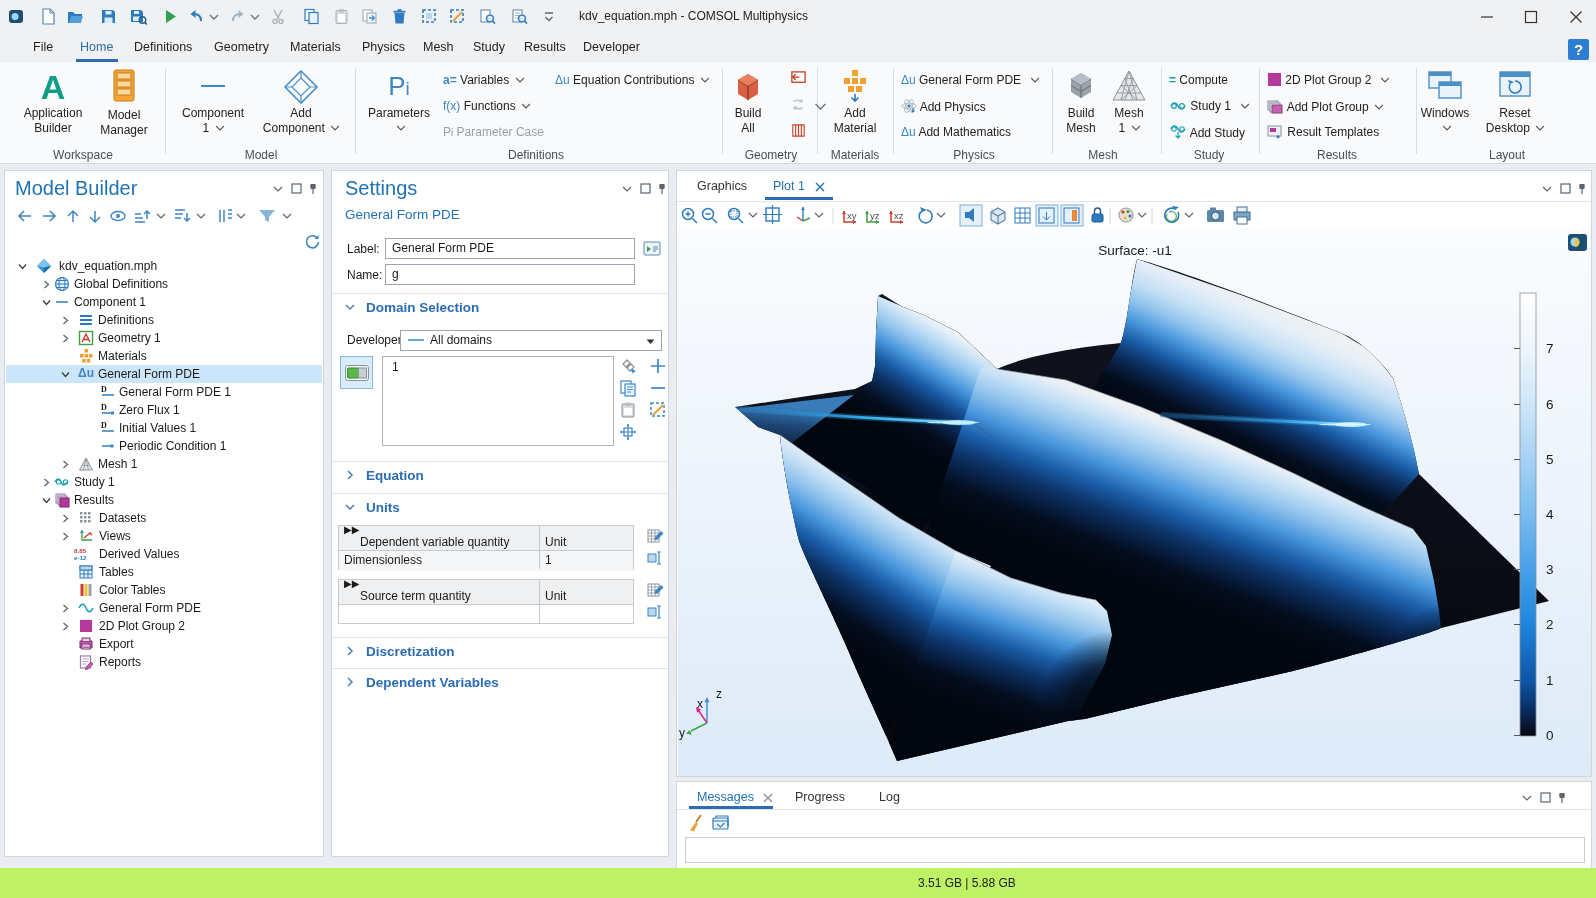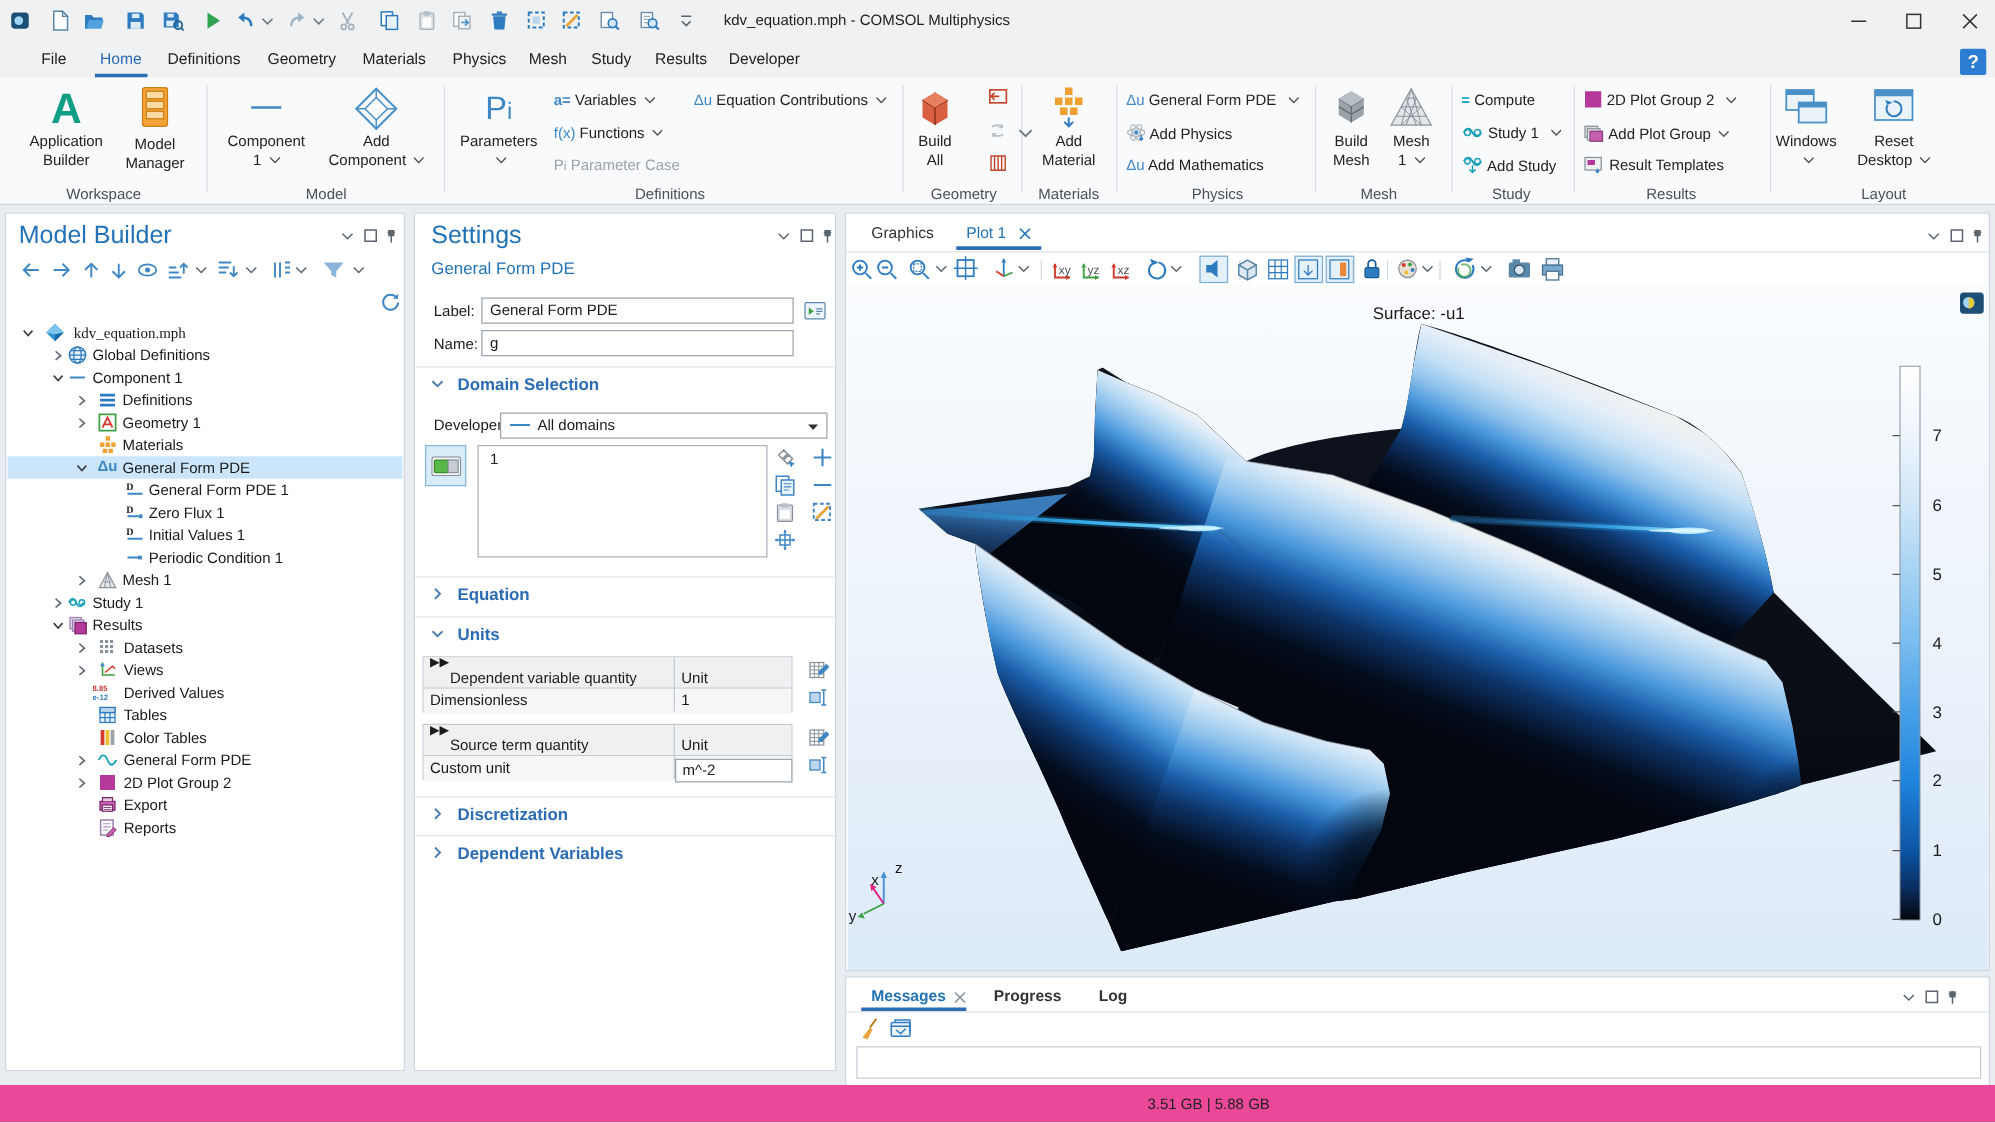--- a/index.html
+++ b/index.html
@@ -48,21 +48,21 @@
 .sect .schev { width:10px; height:10px; margin-right:11px; display:inline-block; }
 .sico { position:absolute; width:18px; height:18px; }
 .stable { position:absolute; left:6px; width:296px; border:1px solid #c5cacf; font-size:12px; }
 .sth { position:relative; background:#eef0f2; border-bottom:1px solid #c5cacf; }
 .str1 { position:relative; background:#f4f6f8; font-size:12px; }
 .str1 span { top:2px; }
 .stcol { position:absolute; left:200px; top:0; bottom:0; width:1px; background:#c5cacf; }
 .wcell { position:absolute; left:201px; top:0px; width:94px; height:19px; background:#fff; border:1px solid #9aa5af; padding:1px 0 0 5px; }
 
 
-#statusbar { position:absolute; left:0; top:868px; width:1596px; height:30px; background:#ec4899; }
+#statusbar { position:absolute; left:0; top:868px; width:1596px; height:30px; background:#bef264; }
 #statusbar .txt { position:absolute; top:8px; font-size:12px; color:#222; }
 </style>
 </head>
 <body>
 
 <div id="titlebar">
   <svg class="qico" style="left:8px;" viewBox="0 0 17 17">
       <rect x="1" y="2" width="14" height="13" rx="3" fill="#1d4f76"></rect>
       <circle cx="7" cy="8.5" r="3.5" fill="#9fd8f0"></circle>
     </svg>
@@ -412,21 +412,21 @@
     <path d="M244 3h16l-6 7v5l-4-2v-3z" fill="#8ab4d8"></path>
     <path d="M268 7l4 4 4-4" fill="none" stroke="#5a6570" stroke-width="1.2"></path>
   </svg>
 
   <svg style="position:absolute; left:299px; top:62px;" width="17" height="17" viewBox="0 0 17 17">
       <path d="M13.5 5.5A6 6 0 1 0 14.5 9" fill="none" stroke="#3e86c4" stroke-width="1.6"></path>
       <path d="M14.5 2v4h-4z" fill="#3e86c4"></path>
     </svg>
 
   <div id="tree" style="position:absolute; left:1px; top:86px; width:316px;">
-    <div class="trow" style="top:0px;font-family:Liberation Serif, serif;">
+    <div class="trow" style="top:0px;">
         <svg class="chev" style="left:12px;" viewBox="0 0 9 9">
           <path d="M1 2.5l3.5 4 3.5-4" fill="none" stroke="#3a3f44" stroke-width="1.3"></path>
         </svg>
         <svg class="tico" style="left:30px;" viewBox="0 0 16 16">
           <path d="M8 1L15 8L8 15L1 8Z" fill="#2f8fd4"></path>
           <path d="M8 1L15 8L8 9.5L1 8Z" fill="#7cc4ec"></path>
           <path d="M8 9.5L15 8L8 15Z" fill="#1a6aa8"></path>
         </svg>
         <span class="tlab" style="left:53px;">kdv_equation.mph</span>
       </div>
@@ -741,24 +741,20 @@
   <svg class="sico" style="left:314px; top:378px;" viewBox="0 0 18 18">
       <rect x="2" y="5" width="8" height="8" fill="#bcd7ec" stroke="#3e86c4"></rect>
       <path d="M13 3v12M11 3h4M11 15h4" stroke="#3e86c4" stroke-width="1.2"></path>
     </svg>
 
   <div class="stable" style="top:408px; height:45px;">
     <div class="sth" style="height:25px;">
         <span style="position:absolute;left:5px;top:-2px;font-size:10px;">▶▶</span>
         <span style="position:absolute; left:21px; top:9px;">Source term quantity</span>
         <span style="position:absolute; left:206px; top:9px;">Unit</span>
-      </div>
-    <div class="str1" style="height:20px;">
-        <span style="position:absolute; left:5px; top:2px;">Custom unit</span>
-        <span class="wcell">m^-2</span>
       </div>
     <div class="stcol"></div>
   </div>
   <svg class="sico" style="left:314px; top:410px;" viewBox="0 0 18 18">
       <rect x="2" y="3" width="11" height="12" fill="#fff" stroke="#8a9299"></rect>
       <path d="M2 6h11M2 9h11M2 12h11M5.5 3v12M9 3v12" stroke="#8a9299" stroke-width="0.8"></path>
       <path d="M9 10l6-6 2.5 2.5-6 6-3 .5z" fill="#3e86c4"></path>
     </svg>
   <svg class="sico" style="left:314px; top:432px;" viewBox="0 0 18 18">
       <rect x="2" y="5" width="8" height="8" fill="#bcd7ec" stroke="#3e86c4"></rect>
@@ -1062,21 +1058,21 @@
         <text x="696" y="707">x</text>
         <text x="678" y="736">y</text>
     </g>
 
     <rect x="1567" y="233" width="19" height="17" rx="3" fill="#1d4f76"></rect>
       <circle cx="1574" cy="241" r="4.5" fill="#9fd8f0"></circle>
       <path d="M1574 237a4.5 4.5 0 0 1 0 9z" fill="#e8c83d"></path>
   </svg>
 </div>
 
-<div id="messages" class="panel" style="left:676px; top:781px; width:916px; height:107px;font-weight:bold;">
+<div id="messages" class="panel" style="left:676px; top:781px; width:916px; height:107px;">
   <div style="position:absolute; left:20px; top:8px; font-size:12.5px; color:#2272b5;">Messages</div>
   <svg style="position:absolute; left:86px; top:11px;" width="10" height="10" viewBox="0 0 10 10">
       <path d="M1 1l8 8M9 1L1 9" stroke="#8a949d" stroke-width="1.4"></path>
     </svg>
   <div style="position:absolute; left:12px; top:24px; width:84px; height:3px; background:#2b6cb5;"></div>
   <div style="position:absolute; left:118px; top:8px; font-size:12.5px; color:#333;text-align:center;">Progress</div>
   <div style="position:absolute; left:202px; top:8px; font-size:12.5px; color:#333;">Log</div>
   <svg class="pheadicons" style="left:845px; top:10px; position:absolute;" width="46" height="12" viewBox="0 0 46 12">
       <path d="M1 4l4 4 4-4" fill="none" stroke="#5a6570" stroke-width="1.2"></path>
       <rect x="19" y="1" width="9" height="9" fill="none" stroke="#5a6570" stroke-width="1.2"></rect>

